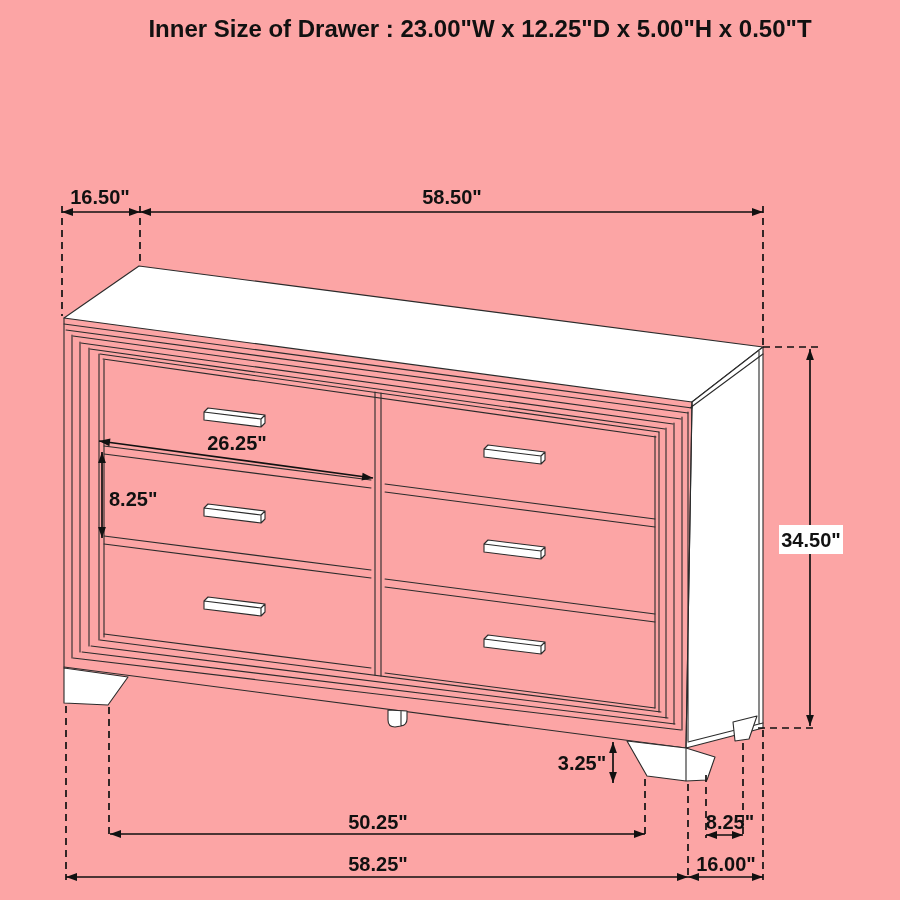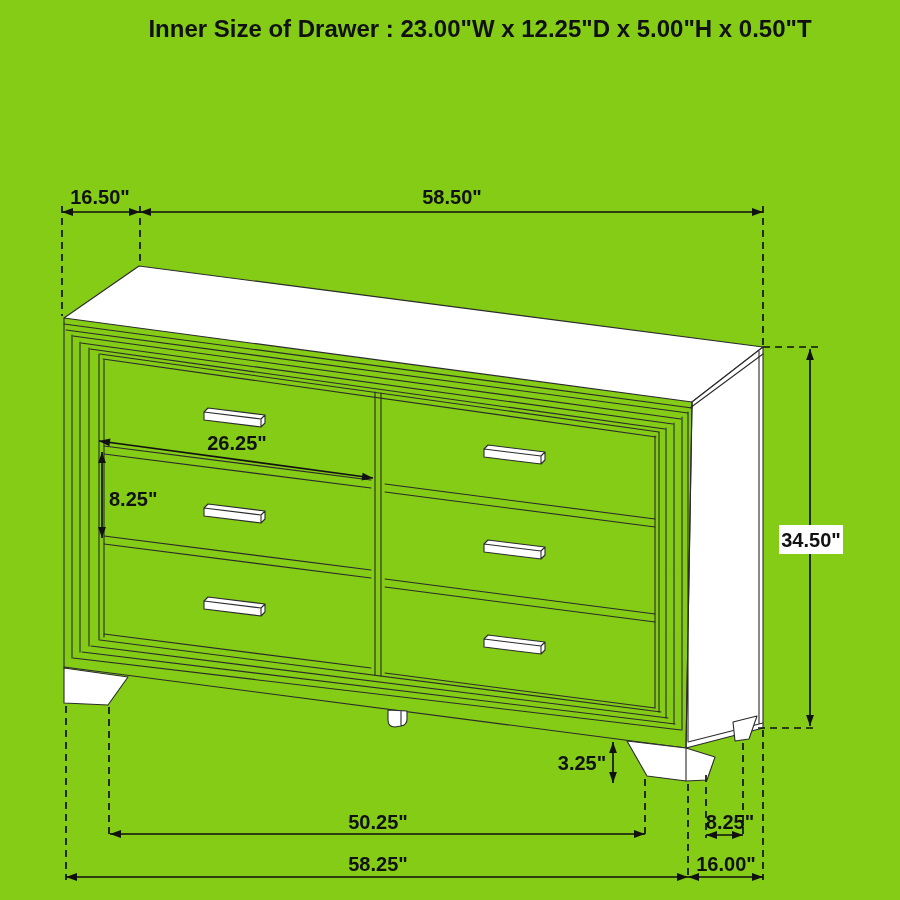--- a/index.html
+++ b/index.html
@@ -1,20 +1,20 @@
 <!DOCTYPE html>
 <html><head>
 <meta charset="utf-8">
 <style>
   html, body { margin: 0; padding: 0; background: #ffffff; }
   .stage {
     position: relative;
     width: 900px;
     height: 900px;
-    background: #84cc16;
+    background: #fca5a5;
     font-family: "Liberation Sans", sans-serif;
     overflow: hidden;
   }
   svg { display: block; }
   .draw path, .draw line {
     stroke: #2b2b2b;
     stroke-width: 1.1;
     fill: none;
     stroke-linejoin: round;
     stroke-linecap: round;

